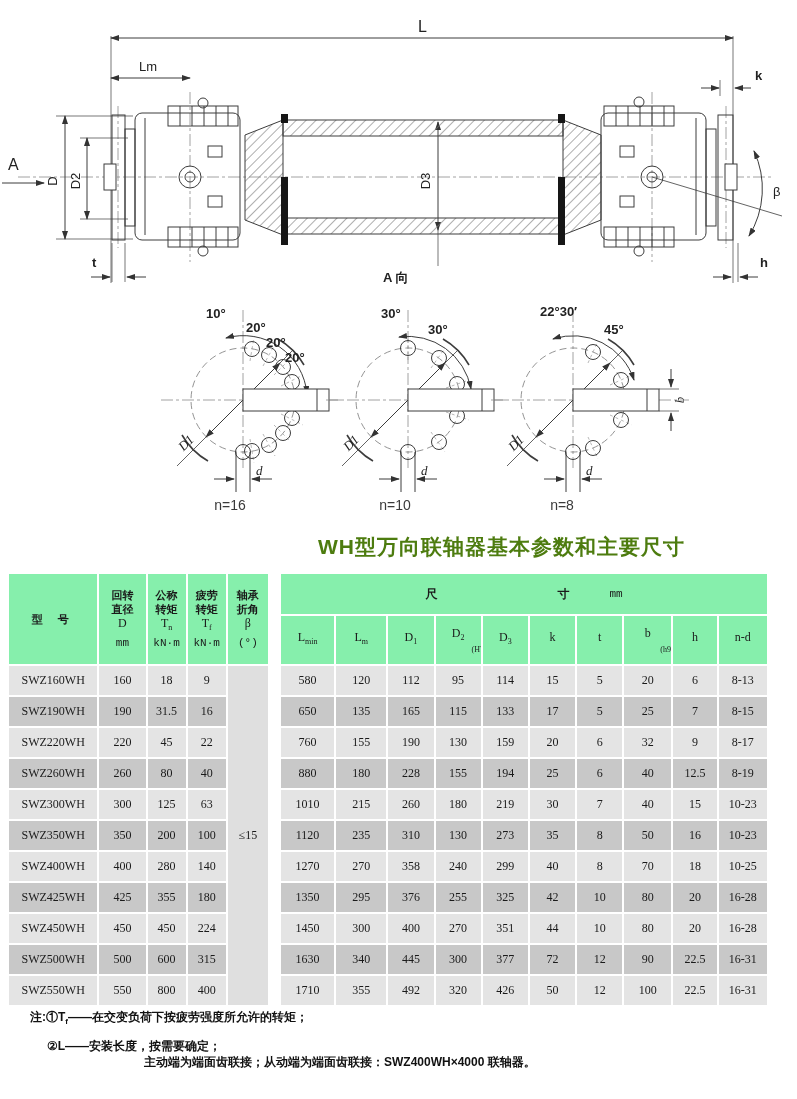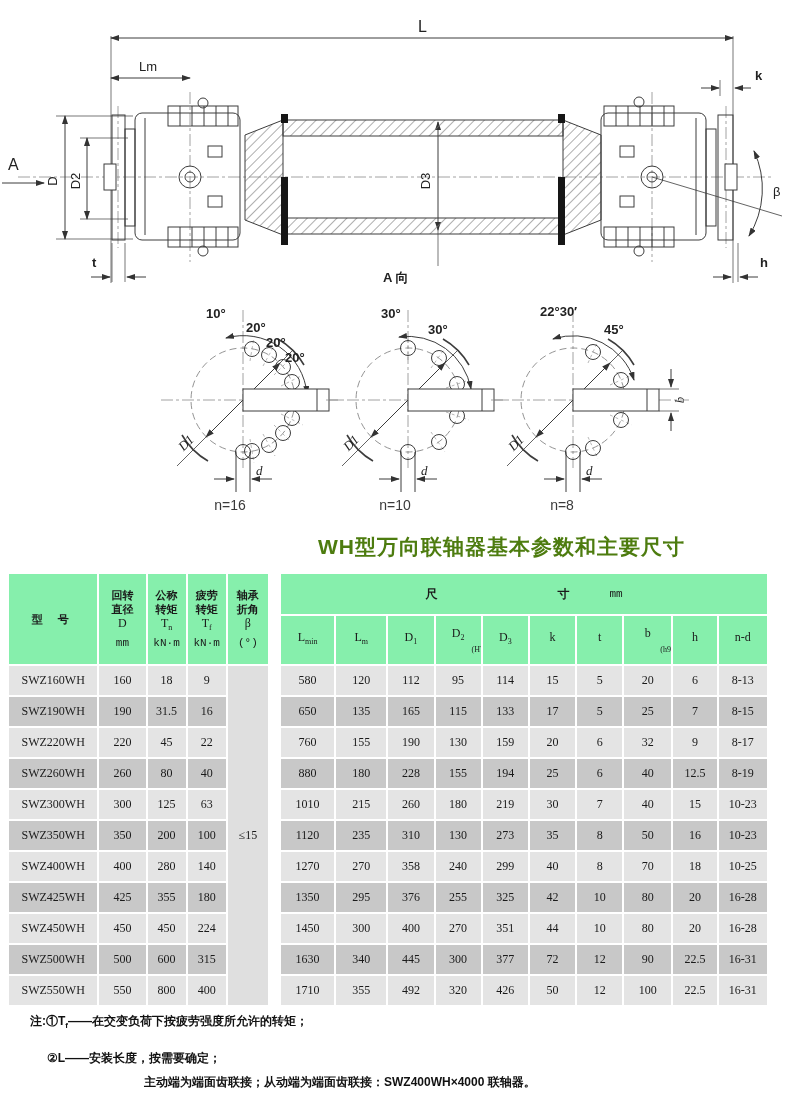--- a/index.html
+++ b/index.html
@@ -26,21 +26,21 @@
   th sub{font-size:8px;font-family:"Liberation Serif",serif;font-weight:normal;}
   th .unit{font-family:Liberation Mono, monospace;font-weight:normal;font-size:11px;text-align:right;}
   th .note{font-family:"Liberation Serif",serif;font-weight:normal;font-size:8px;line-height:9px;padding-left:36px;}
   th .note:empty{display:none;}
   .size-h-row{display:flex;justify-content:center;align-items:center;font-weight:bold;font-size:12px;}
   .size-h-row .gap1{width:120px;}
   .size-h-row .gap2{width:40px;}
   .size-h-row .unit{font-weight:normal;}
   .model-th{font-size:12px;letter-spacing:6px;}
   .notes{position:absolute;left:30px;top:1009px;font-size:12px;font-weight:bold;
-         color:#111;line-height:24px;}
+         color:#111;line-height:16px;}
   .notes .n2,.notes .n3{margin-left:17px;margin-top:8px;}
   .notes .n4{margin-left:114px;}
   .notes sub{font-size:8px;}
 </style>
 </head>
 <body>
 
 <div class="page">
 
   <svg width="797" height="292" viewBox="0 0 797 292" style="position:absolute;left:0;top:0;">

